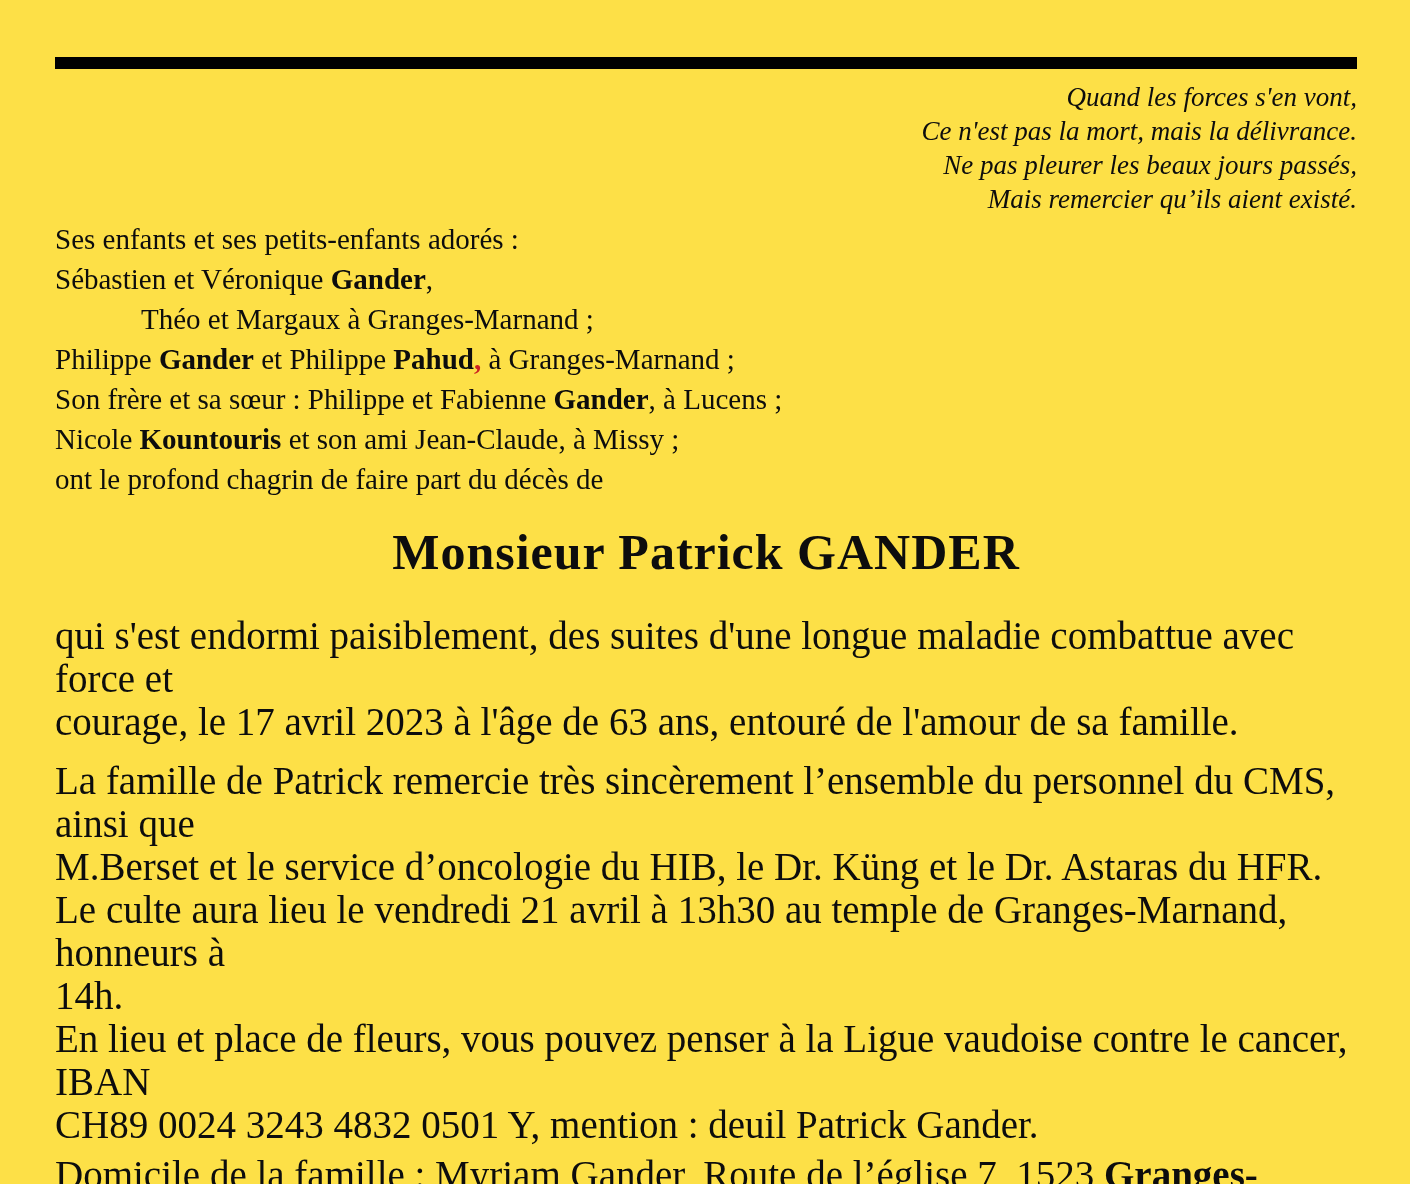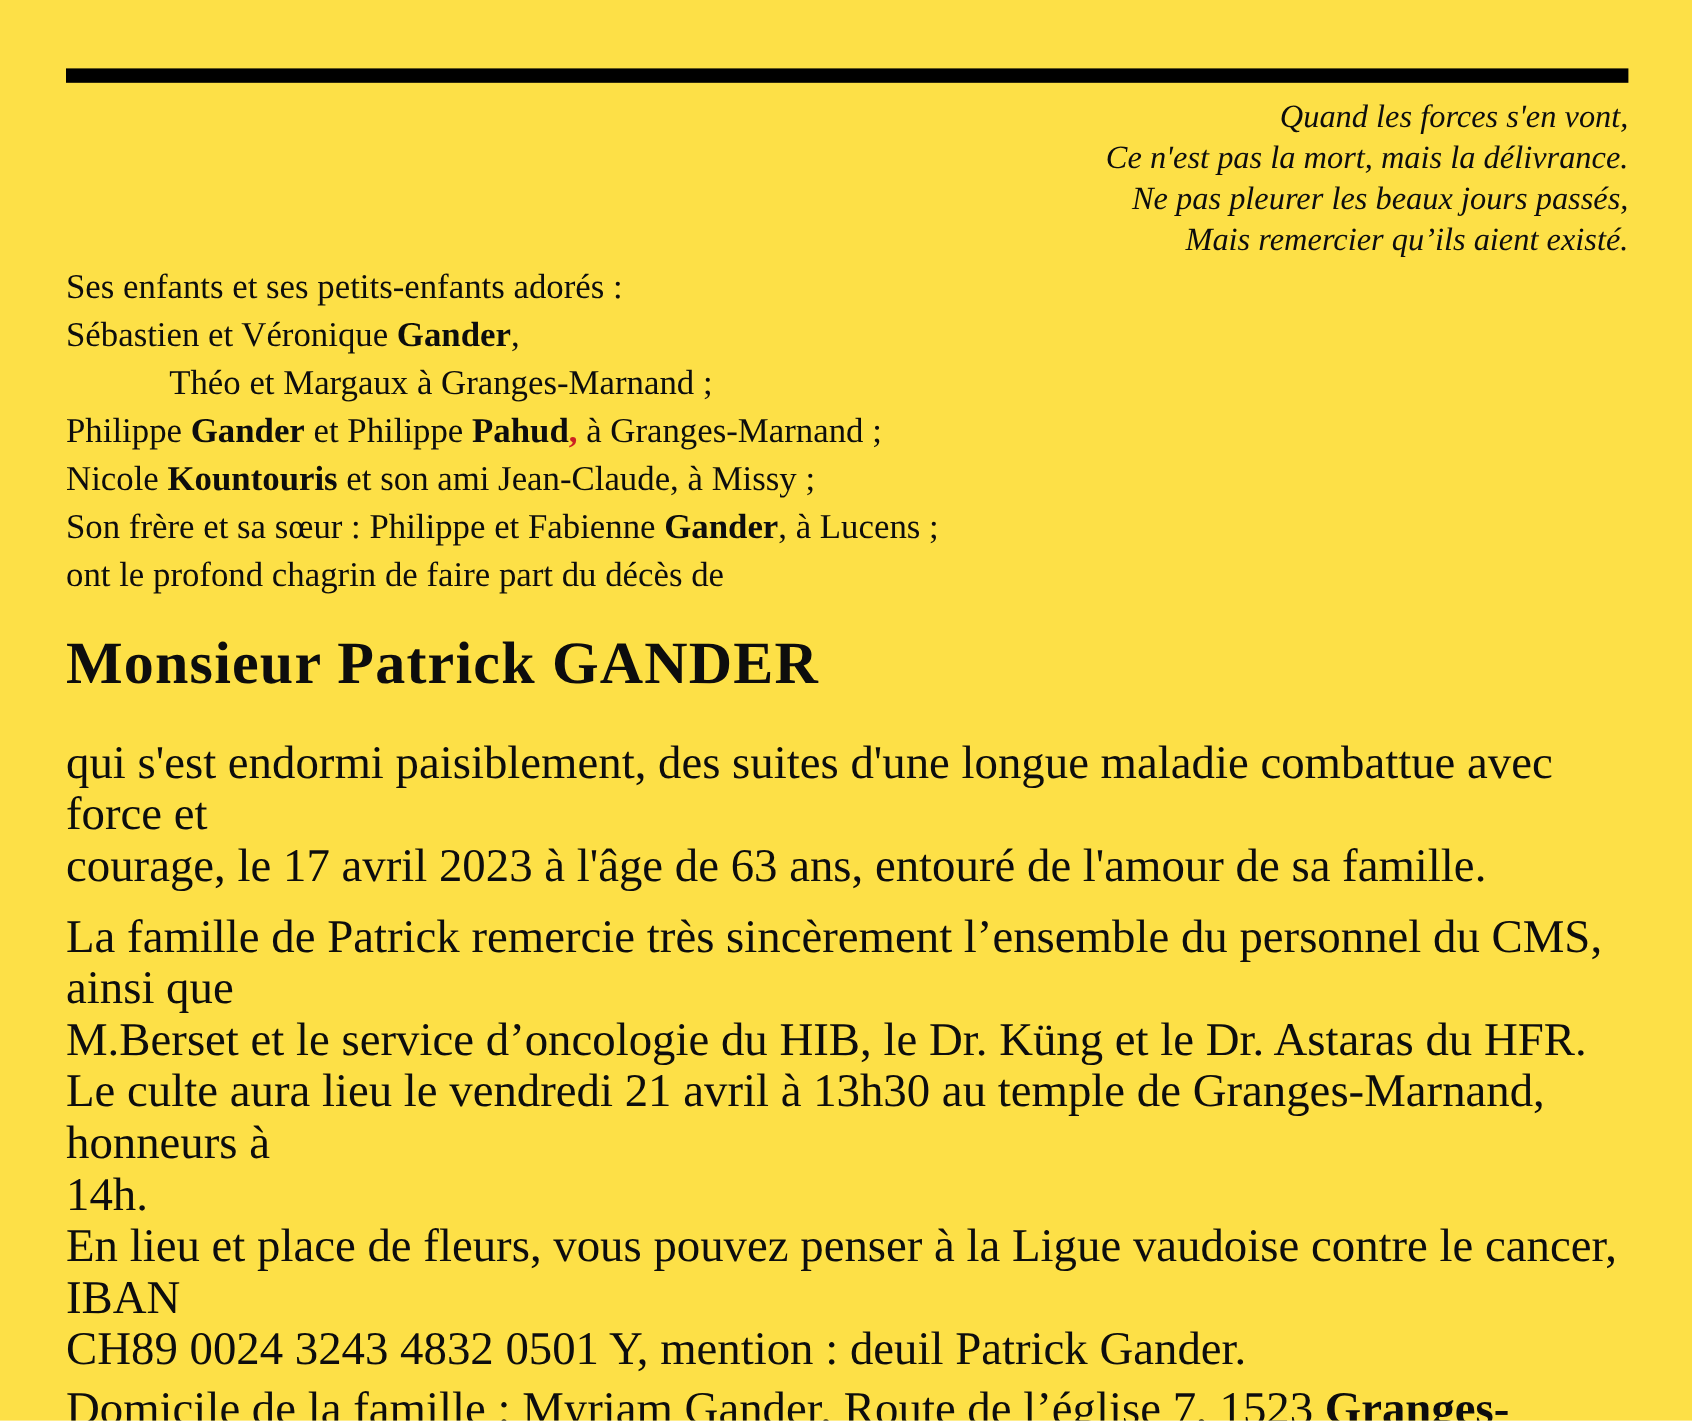--- a/index.html
+++ b/index.html
@@ -45,21 +45,21 @@
     min-height: 40px;
   }
   .rich-line.indent {
     padding-left: 86px;
   }
   .title {
     margin: 22px 0 0 0;
     font-size: 50px;
     line-height: 62px;
     font-weight: bold;
-    text-align: left;
+    text-align: center;
     letter-spacing: 1px;
   }
   .para {
     font-size: 39px;
     line-height: 43px;
     white-space: pre-line;
   }
   .obituary {
     margin-top: 31px;
   }
@@ -84,22 +84,22 @@
   <div class="quote">Quand les forces s'en vont,
 Ce n'est pas la mort, mais la délivrance.
 Ne pas pleurer les beaux jours passés,
 Mais remercier qu’ils aient existé.</div>
 
   <div class="family">
       <div class="rich-line"><span>Ses enfants et ses petits-enfants adorés :</span></div>
       <div class="rich-line"><span>Sébastien et Véronique </span><span style="font-weight: bold;">Gander</span><span>,</span></div>
       <div class="rich-line indent"><span>Théo et Margaux à Granges-Marnand ;</span></div>
       <div class="rich-line"><span>Philippe </span><span style="font-weight: bold;">Gander</span><span> et Philippe </span><span style="font-weight: bold;">Pahud</span><span style="font-weight: bold; color: rgb(204, 34, 34);">,</span><span> à Granges-Marnand ;</span></div>
+      <div class="rich-line"><span>Son frère et sa sœur : Philippe et Fabienne </span><span style="font-weight: bold;">Gander</span><span>, à Lucens ;</span></div>
       <div class="rich-line"><span>Nicole </span><span style="font-weight: bold;">Kountouris</span><span> et son ami Jean-Claude, à Missy ;</span></div>
-      <div class="rich-line"><span>Son frère et sa sœur : Philippe et Fabienne </span><span style="font-weight: bold;">Gander</span><span>, à Lucens ;</span></div>
       <div class="rich-line"><span>ont le profond chagrin de faire part du décès de</span></div>
     </div>
 
   <h1 class="title">Monsieur Patrick GANDER</h1>
 
   <div class="para obituary">qui s'est endormi paisiblement, des suites d'une longue maladie combattue avec force et
 courage, le 17 avril 2023 à l'âge de 63 ans, entouré de l'amour de sa famille.</div>
 
   <div class="para acknowledgements">La famille de Patrick remercie très sincèrement l’ensemble du personnel du CMS, ainsi que
 M.Berset et le service d’oncologie du HIB, le Dr. Küng et le Dr. Astaras du HFR.

